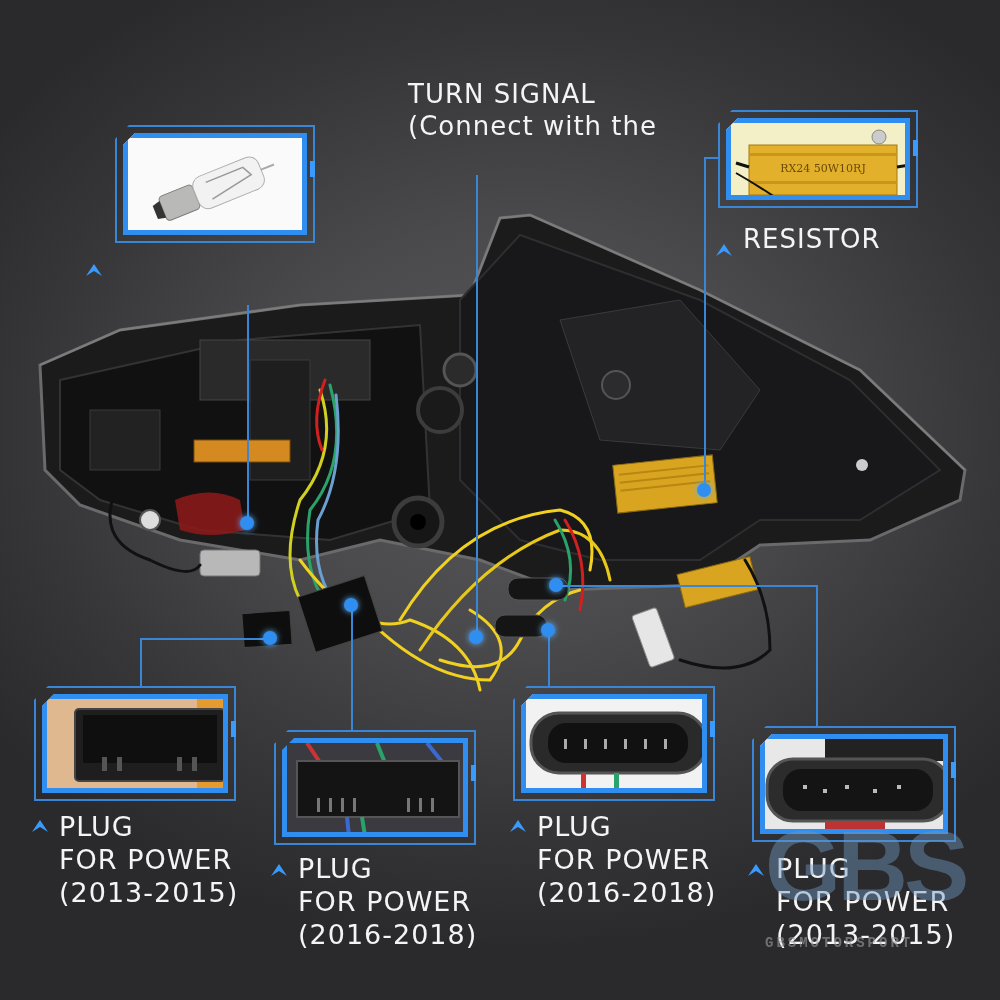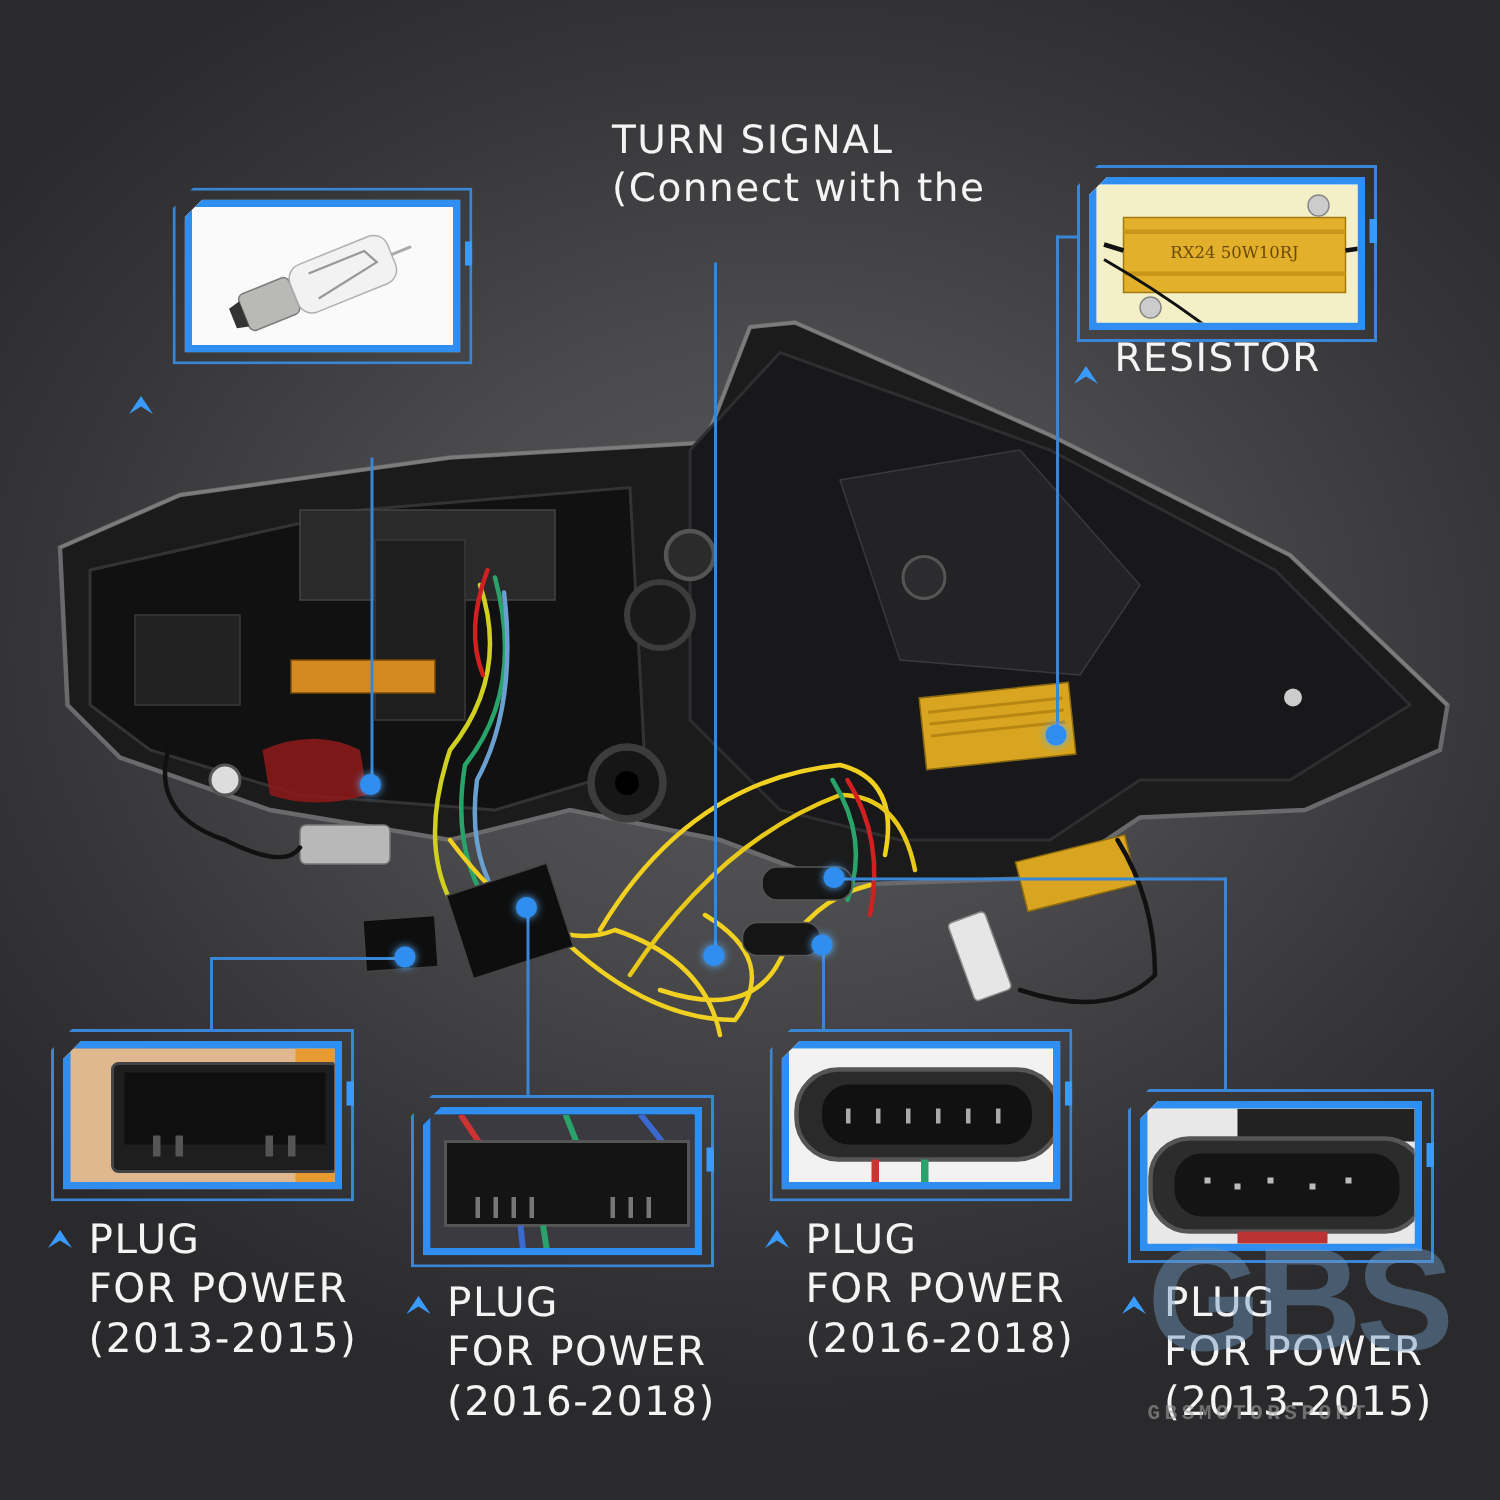--- a/index.html
+++ b/index.html
@@ -156,21 +156,21 @@
 <div class="chev" style="left:86px; top:262px;">
   <svg width="16" height="14" viewBox="0 0 16 14">
       <path d="M0 14 L8 2 L16 14 L8 9 Z" fill="#3a9bff"></path>
     </svg>
 </div>
 <div class="label" style="left:113px; top:254px;">
 </div>
 <div class="leader" style="left:247px; top:305px; width:2px; height:218px;"></div>
 <div class="dot" style="left:240px; top:516px;"></div>
 
-<div class="frame" style="left:718px; top:110px; width:200px; height:118px;">
+<div class="frame" style="left:718px; top:110px; width:200px; height:98px;">
   <div class="frame-inner">
     <svg width="180" height="96" viewBox="0 0 180 96">
       <rect width="180" height="96" fill="#f3f0c8"></rect>
       <rect x="18" y="22" width="148" height="50" fill="#e2b02a" stroke="#a47810"></rect>
       <rect x="18" y="30" width="148" height="3" fill="#c8961a"></rect>
       <rect x="18" y="58" width="148" height="3" fill="#c8961a"></rect>
       <text x="92" y="49" text-anchor="middle" font-family="DejaVu Serif, serif" font-size="11" fill="#6a4a08">RX24 50W10RJ</text>
       <circle cx="148" cy="14" r="7" fill="#ccc" stroke="#888"></circle>
       <circle cx="36" cy="82" r="7" fill="#ccc" stroke="#888"></circle>
       <path d="M5 40 L18 44" stroke="#111" stroke-width="3"></path>

